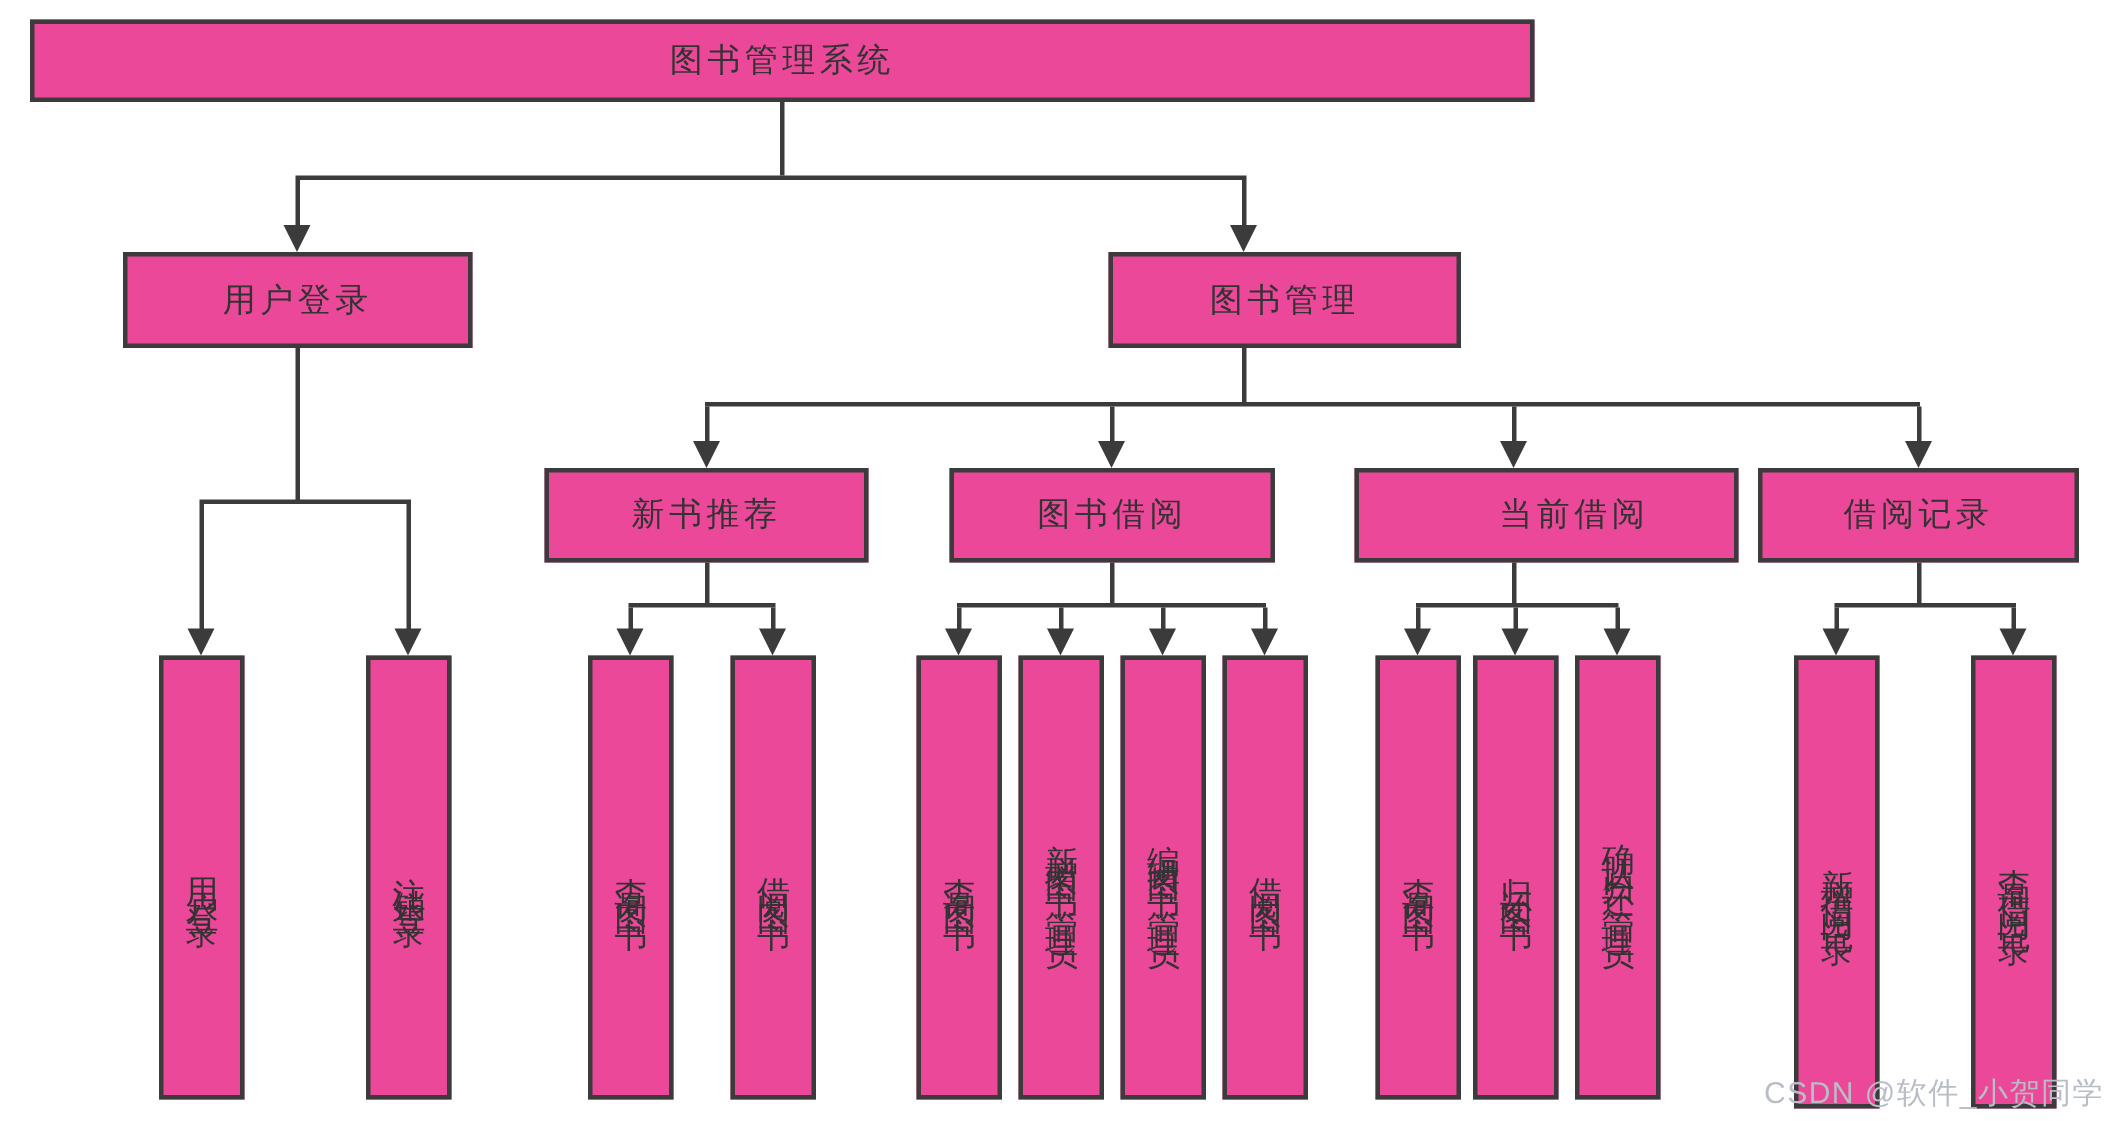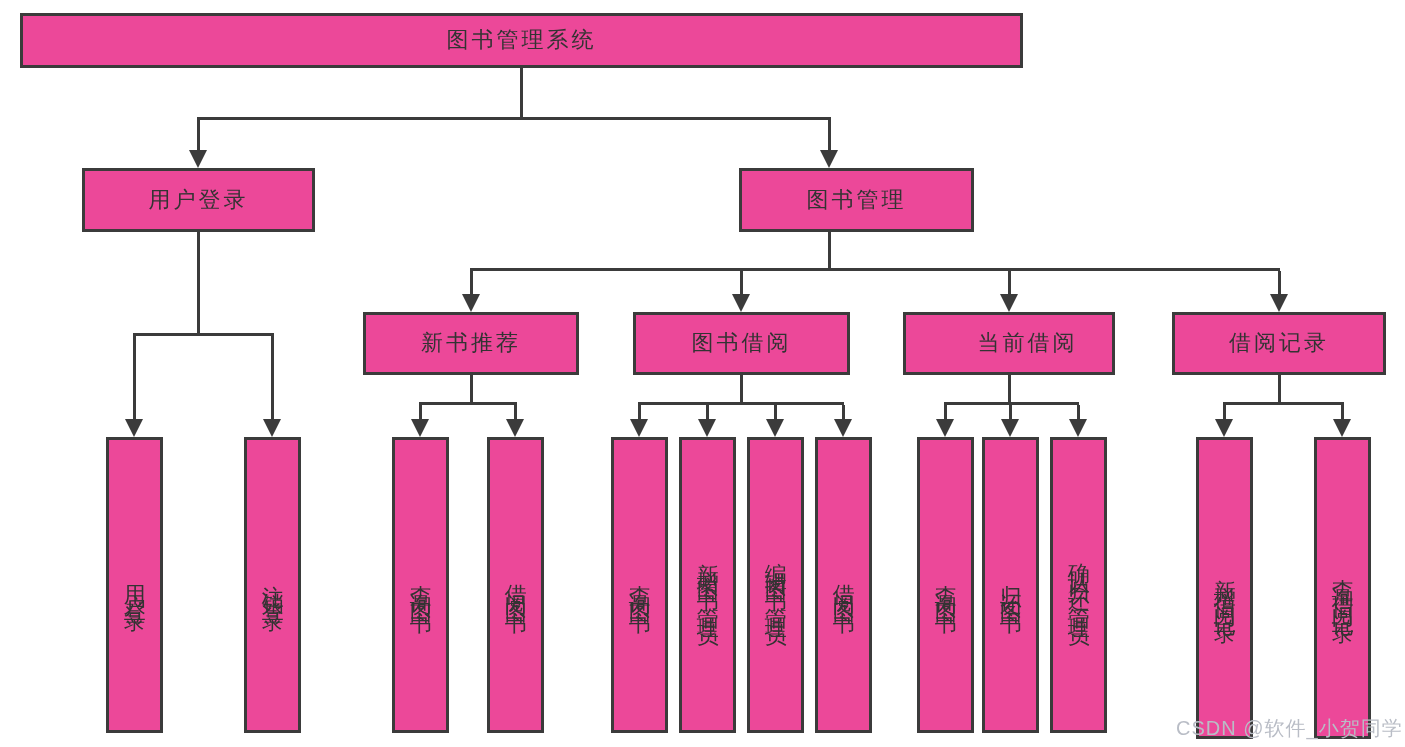--- a/index.html
+++ b/index.html
@@ -82,21 +82,21 @@
   <i class="ar" style="left:462px;top:294px;"></i>
   <i class="ln" style="left:740px;top:271px;width:3px;height:25px;"></i>
   <i class="ar" style="left:732px;top:294px;"></i>
   <i class="ln" style="left:1008px;top:271px;width:3px;height:25px;"></i>
   <i class="ar" style="left:1000px;top:294px;"></i>
   <i class="ln" style="left:1278px;top:271px;width:3px;height:25px;"></i>
   <i class="ar" style="left:1270px;top:294px;"></i>
 
   <div class="b" style="left:363px;top:312px;width:216px;height:63px;text-align:center;">新书推荐</div>
   <div class="b" style="left:633px;top:312px;width:217px;height:63px;">图书借阅</div>
-  <div class="b" style="left:903px;top:312px;width:212px;height:63px;padding-left:37px;">当前借阅</div>
+  <div class="b" style="left:903px;top:312px;width:256px;height:63px;padding-left:37px;">当前借阅</div>
   <div class="b" style="left:1172px;top:312px;width:214px;height:63px;">借阅记录</div>
 
   <i class="ln" style="left:470px;top:375px;width:3px;height:29px;"></i>
   <i class="ln" style="left:419px;top:402px;width:98px;height:3px;"></i>
   <i class="ln" style="left:419px;top:405px;width:3px;height:16px;"></i>
   <i class="ar" style="left:411px;top:419px;"></i>
   <i class="ln" style="left:514px;top:405px;width:3px;height:16px;"></i>
   <i class="ar" style="left:506px;top:419px;"></i>
 
   <i class="ln" style="left:740px;top:375px;width:3px;height:29px;"></i>

